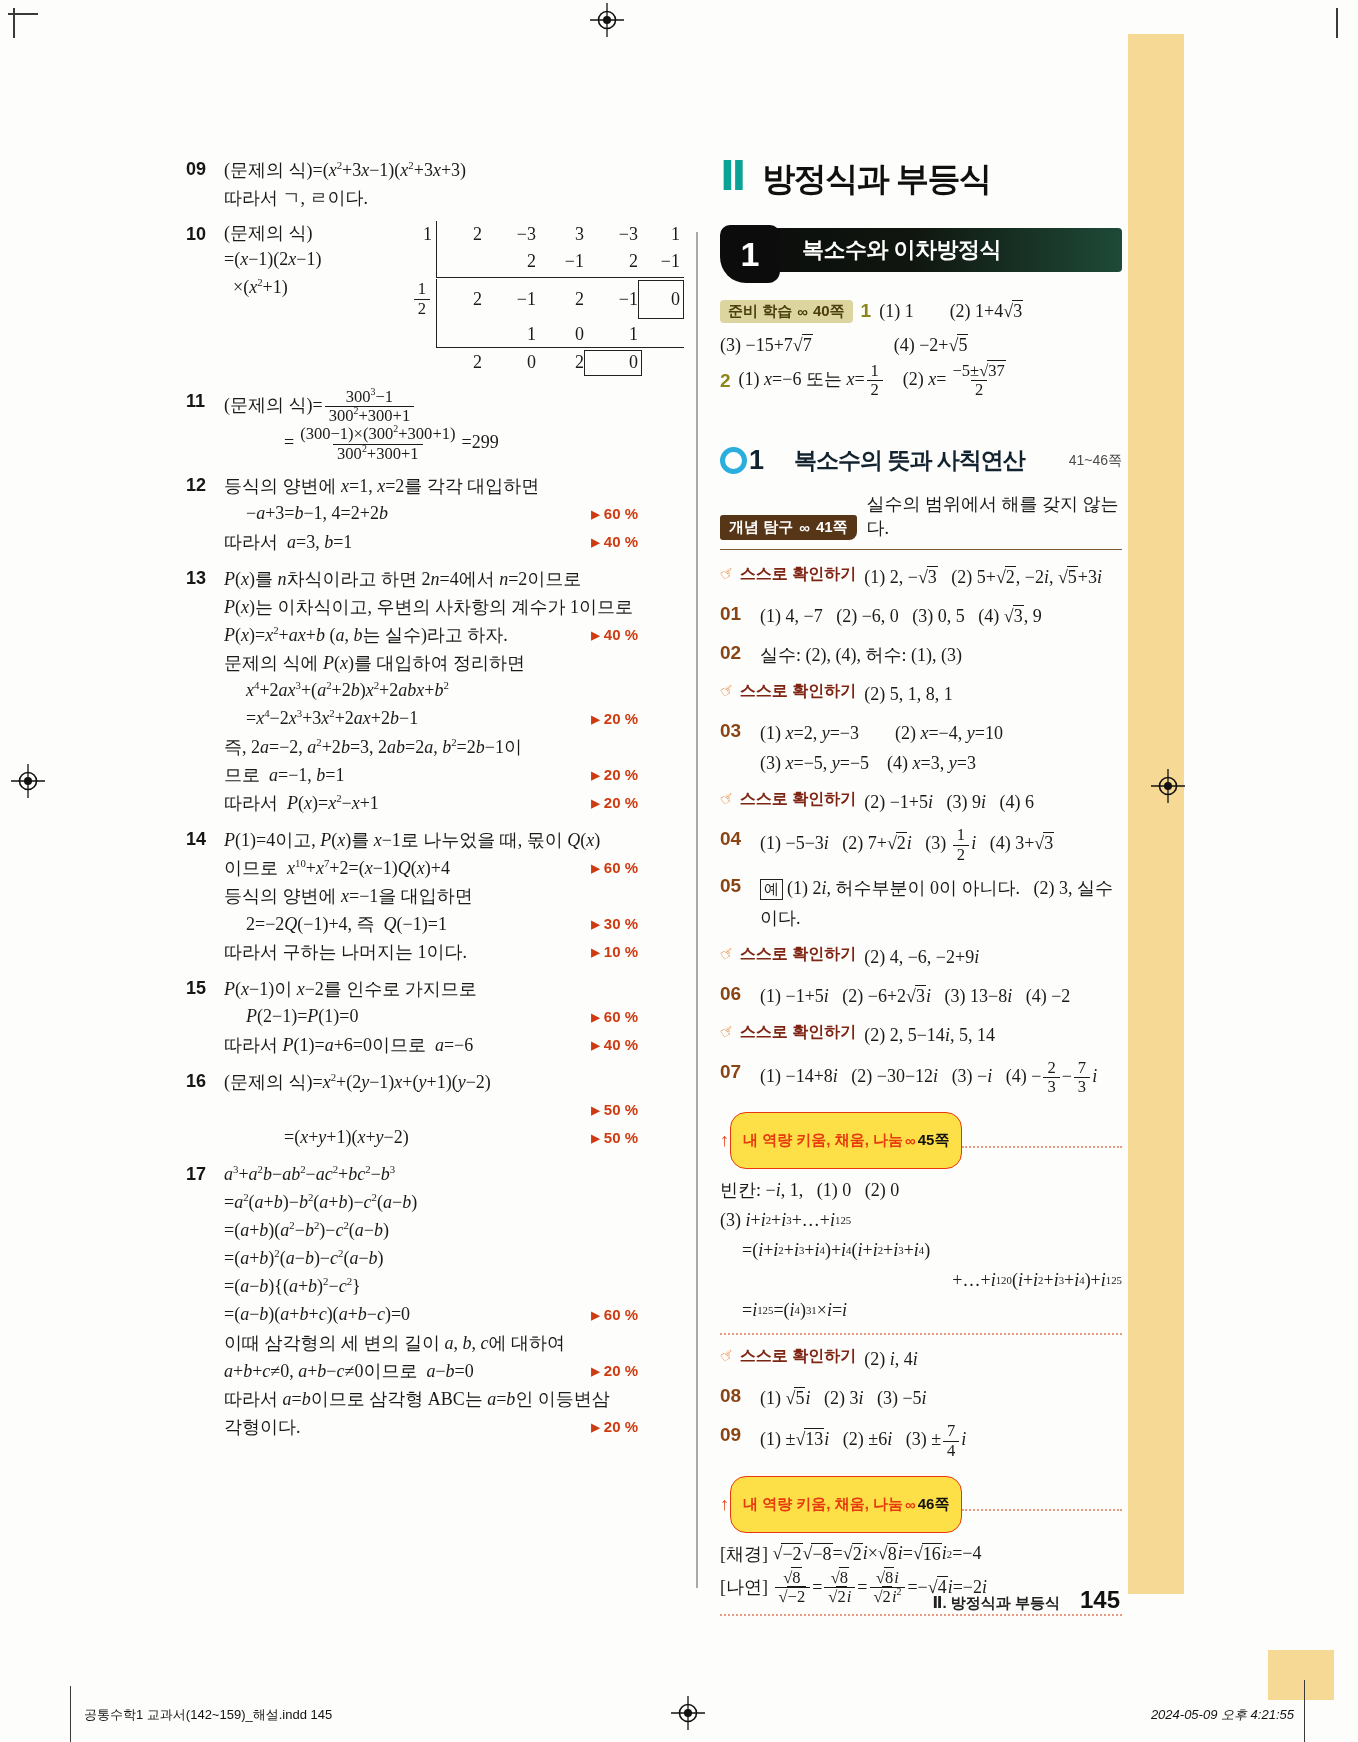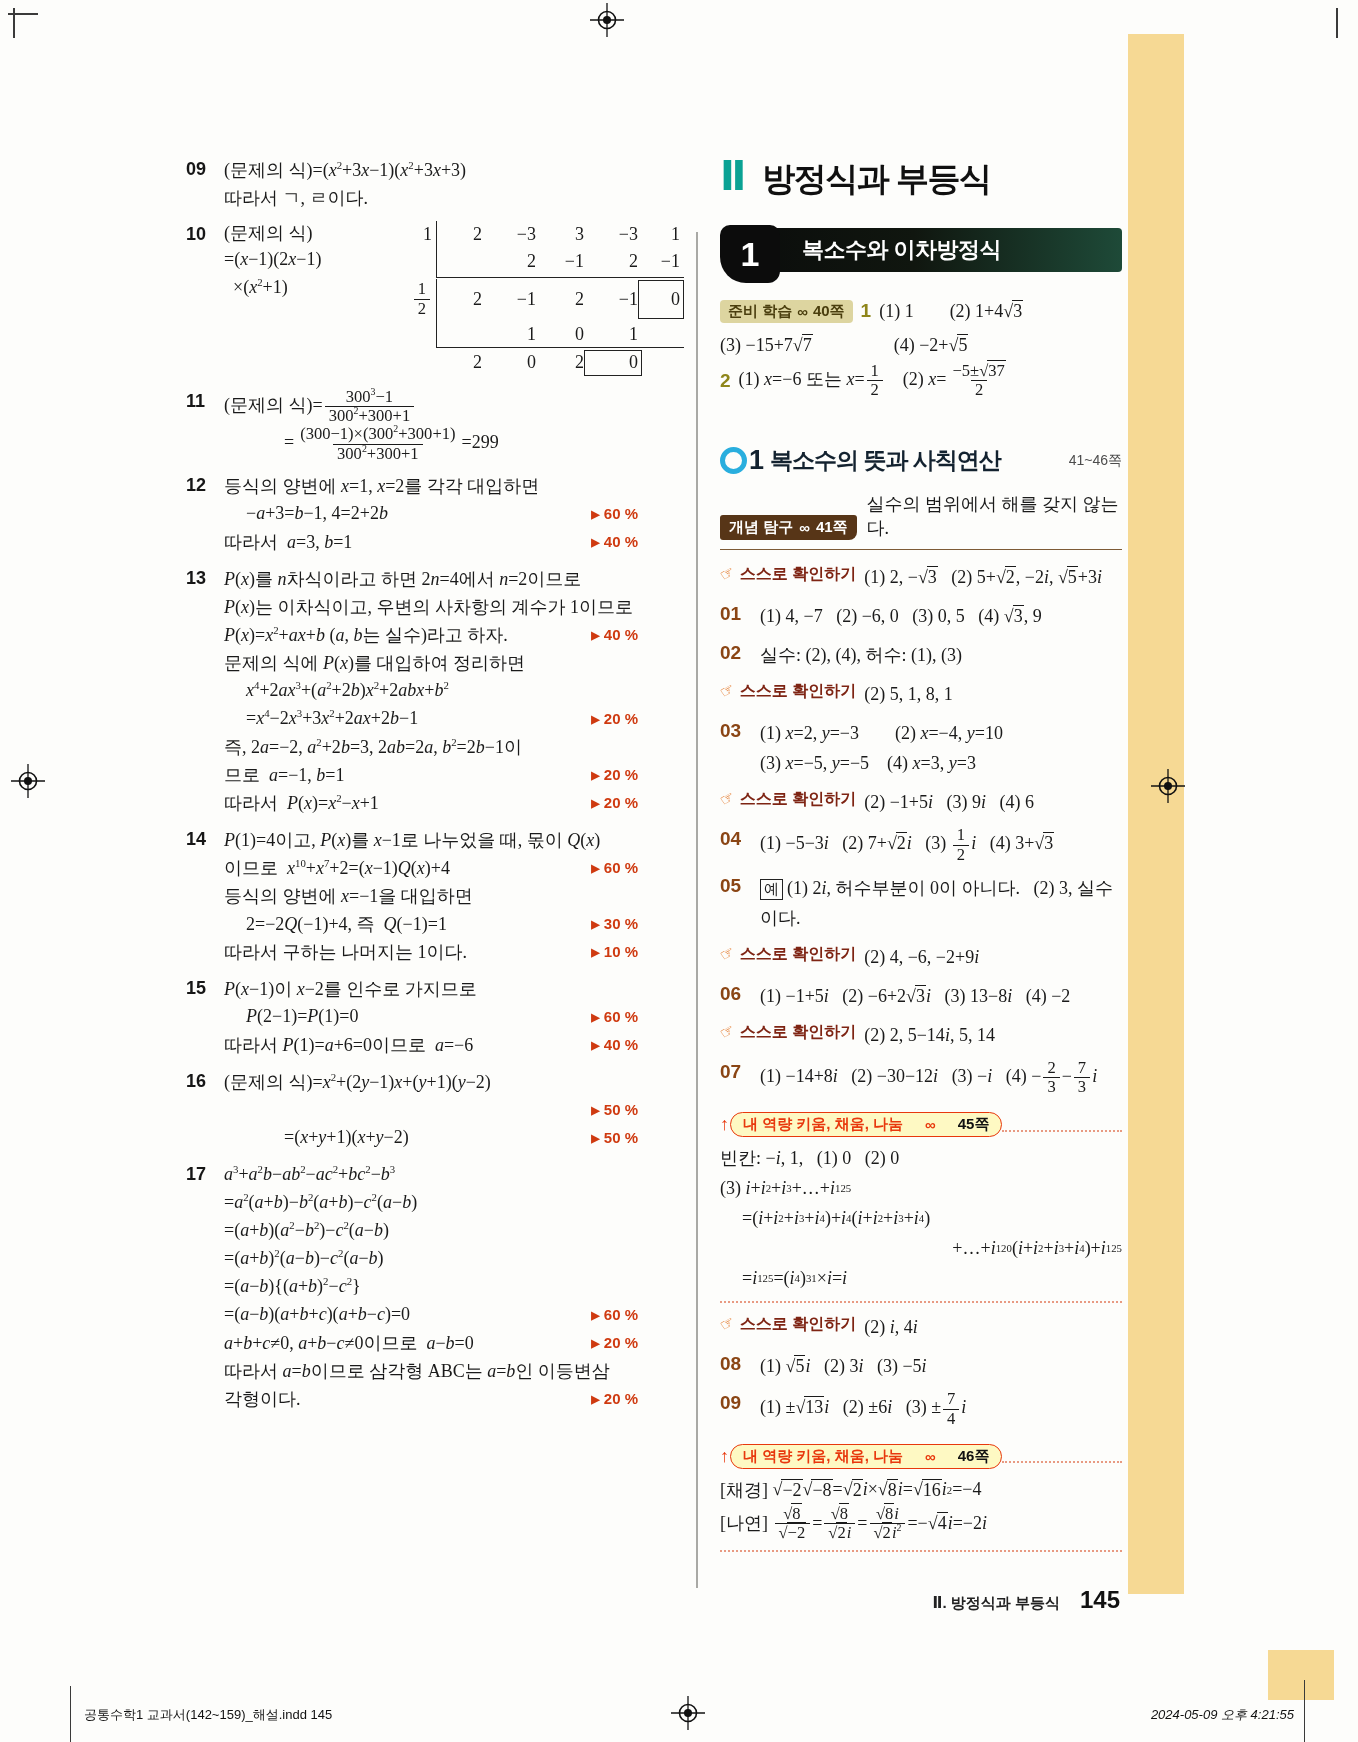--- a/index.html
+++ b/index.html
@@ -58,43 +58,43 @@
   .badge-prep{flex:none;background:#ddd5a0;color:#4a3e0e;font-family:"Liberation Sans","DejaVu Sans",sans-serif;
               font-weight:bold;font-size:15px;padding:2px 8px;border-radius:4px;margin-right:8px;
               display:inline-flex;gap:5px;align-items:center;}
   .prep-num{flex:none;color:#8f861b;font-family:"Liberation Sans","DejaVu Sans",sans-serif;
             font-weight:bold;font-size:19px;margin-right:8px;}
   .section-row{display:flex;align-items:center;margin-top:46px;}
   .circ{flex:none;width:17px;height:17px;border:5px solid #29aede;border-radius:50%;}
   .sec-no{font-family:"Liberation Sans","DejaVu Sans",sans-serif;font-weight:800;font-size:27px;
           color:#13222f;margin-left:2px;margin-right:6px;}
   .sec-title{font-family:"Liberation Sans","DejaVu Sans",sans-serif;font-weight:800;font-size:23px;
-             letter-spacing:-1px;color:#13222f;}
+             letter-spacing:-1px;color:#13222f;margin-left:24px;}
   .sec-pages{margin-left:auto;font-family:"Liberation Sans","DejaVu Sans",sans-serif;font-size:14px;color:#4c4c4c;}
   .concept-row{display:flex;align-items:flex-end;margin-top:16px;padding-bottom:9px;
                border-bottom:1.5px solid #7d5a35;}
   .badge-concept{flex:none;background:#573517;color:#fff;font-family:"Liberation Sans","DejaVu Sans",sans-serif;
                  font-weight:bold;font-size:15px;padding:3px 9px;border-radius:3px 3px 8px 3px;
                  display:inline-flex;gap:6px;align-items:center;margin-right:10px;}
   .concept-text{font-size:18px;}
   #right-blocks{margin-top:12px;}
   .blk{display:flex;align-items:flex-start;margin-top:9px;white-space:pre-wrap;}
   .blk .bm{flex:1;min-width:0;line-height:30px;}
   .check-label{flex:none;font-family:"Liberation Sans","DejaVu Sans",sans-serif;font-weight:bold;
                font-size:16px;color:#7e2413;margin-right:8px;padding-top:2px;}
   .hand{color:#e0670f;display:inline-block;transform:rotate(-30deg);margin-right:1px;}
   .pno{flex:none;width:40px;font-family:"Liberation Sans","DejaVu Sans",sans-serif;font-weight:bold;
        font-size:19px;color:#8a4514;padding-top:2px;}
   .exbox{display:inline-block;border:1px solid #222;font-size:15px;padding:0 3px;margin-right:4px;line-height:1.3;}
   .kb-box{margin-top:16px;}
   .kb-head{display:flex;align-items:center;}
   .kb-arrow{color:#e8380d;font-family:"Liberation Sans","DejaVu Sans",sans-serif;font-weight:bold;margin-right:1px;}
-  .kb-pill{flex:none;border:1.6px solid #e8380d;border-radius:16px;padding:2px 12px;display:inline-flex;
-           gap:22px;align-items:center;font-family:"Liberation Sans","DejaVu Sans",sans-serif;
-           font-weight:bold;font-size:15px;color:#e8380d;background:#fef9c3;}
+  .kb-pill{flex:none;border:1.6px solid #e8380d;border-radius:16px;padding:18px 12px;display:inline-flex;
+           gap:2px;align-items:center;font-family:"Liberation Sans","DejaVu Sans",sans-serif;
+           font-weight:bold;font-size:15px;color:#e8380d;background:#fde047;}
   .kb-page{color:#111;}
   .kb-dots{flex:1;border-bottom:2px dotted #e89a82;transform:translateY(6px);}
   .kb-lines{margin-top:6px;}
   .kb-line{min-height:30px;display:flex;align-items:center;white-space:pre-wrap;}
   .kb-line.r{justify-content:flex-end;}
   .kb-close{border-bottom:2px dotted #e89a82;margin-top:8px;}
   
   #page-footer{position:absolute;left:720px;top:1586px;width:400px;display:flex;align-items:baseline;
                justify-content:flex-end;gap:20px;}
   .pf-chapter{font-family:"Liberation Sans","DejaVu Sans",sans-serif;font-weight:bold;font-size:15px;color:#222;}
@@ -256,20 +256,21 @@
       </div>
       <div class="problem">
         <div class="pnum sans">17</div>
         <div class="pbody">
           <div class="line"><span class="m"><i class="v">a</i><sup>3</sup>+<i class="v">a</i><sup>2</sup><i class="v">b</i>−<i class="v">ab</i><sup>2</sup>−<i class="v">ac</i><sup>2</sup>+<i class="v">bc</i><sup>2</sup>−<i class="v">b</i><sup>3</sup></span></div>
           <div class="line"><span class="m">=<i class="v">a</i><sup>2</sup>(<i class="v">a</i>+<i class="v">b</i>)−<i class="v">b</i><sup>2</sup>(<i class="v">a</i>+<i class="v">b</i>)−<i class="v">c</i><sup>2</sup>(<i class="v">a</i>−<i class="v">b</i>)</span></div>
           <div class="line"><span class="m">=(<i class="v">a</i>+<i class="v">b</i>)(<i class="v">a</i><sup>2</sup>−<i class="v">b</i><sup>2</sup>)−<i class="v">c</i><sup>2</sup>(<i class="v">a</i>−<i class="v">b</i>)</span></div>
           <div class="line"><span class="m">=(<i class="v">a</i>+<i class="v">b</i>)<sup>2</sup>(<i class="v">a</i>−<i class="v">b</i>)−<i class="v">c</i><sup>2</sup>(<i class="v">a</i>−<i class="v">b</i>)</span></div>
           <div class="line"><span class="m">=(<i class="v">a</i>−<i class="v">b</i>){(<i class="v">a</i>+<i class="v">b</i>)<sup>2</sup>−<i class="v">c</i><sup>2</sup>}</span></div>
           <div class="line"><span class="m">=(<i class="v">a</i>−<i class="v">b</i>)(<i class="v">a</i>+<i class="v">b</i>+<i class="v">c</i>)(<i class="v">a</i>+<i class="v">b</i>−<i class="v">c</i>)=0</span><span class="pct"><span class="tri">▶</span> 60 %</span></div>
+          <div class="line"><span class="m">이때 삼각형의 세 변의 길이 <i class="v">a</i>, <i class="v">b</i>, <i class="v">c</i>에 대하여</span></div>
           <div class="line"><span class="m"><i class="v">a</i>+<i class="v">b</i>+<i class="v">c</i>≠0, <i class="v">a</i>+<i class="v">b</i>−<i class="v">c</i>≠0이므로  <i class="v">a</i>−<i class="v">b</i>=0</span><span class="pct"><span class="tri">▶</span> 20 %</span></div>
           <div class="line"><span class="m">따라서 <i class="v">a</i>=<i class="v">b</i>이므로 삼각형 ABC는 <i class="v">a</i>=<i class="v">b</i>인 이등변삼</span></div>
           <div class="line"><span class="m">각형이다.</span><span class="pct"><span class="tri">▶</span> 20 %</span></div>
         </div>
       </div>
     </div>
 
   <div id="right-col">
     <div class="chapter">
       <span class="roman">Ⅱ</span>

